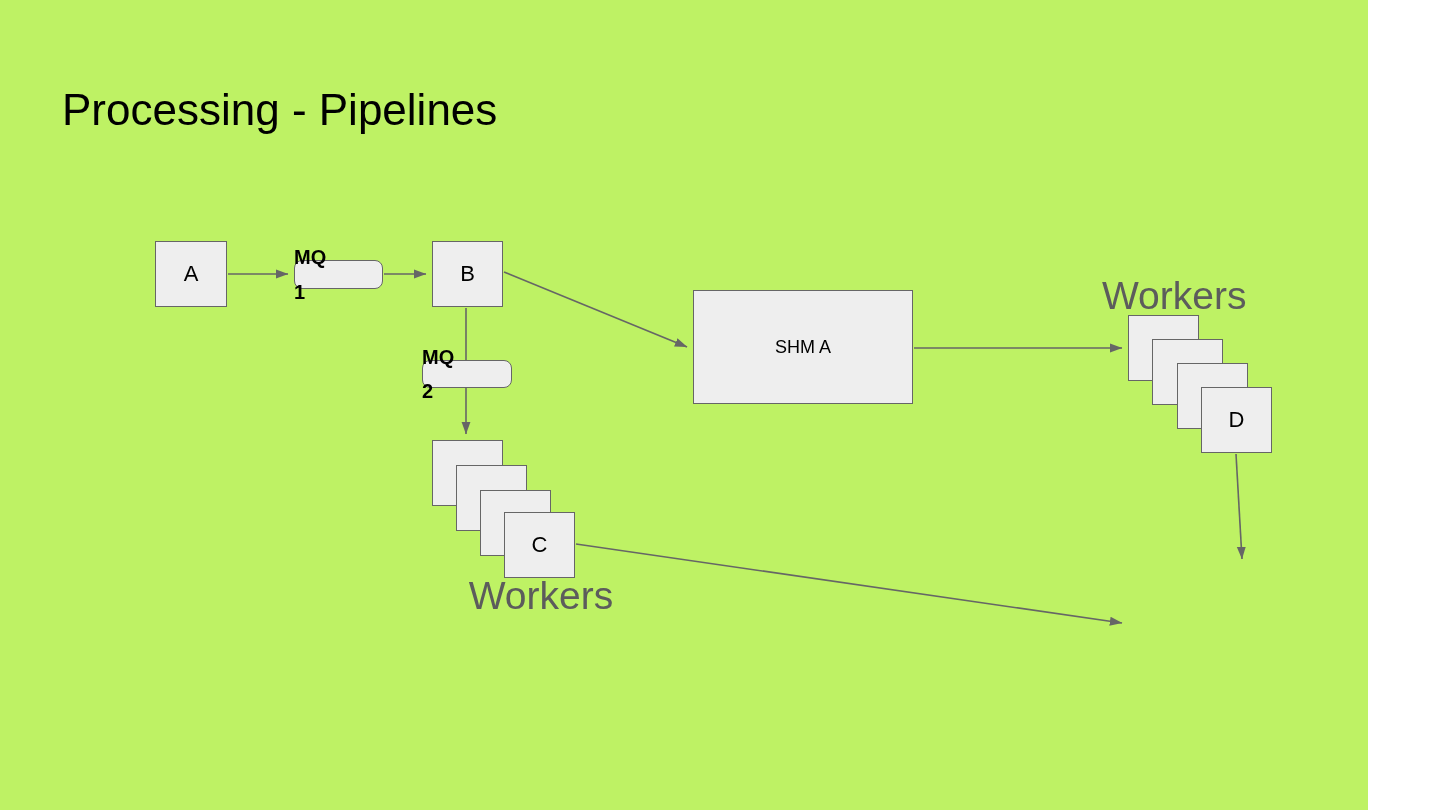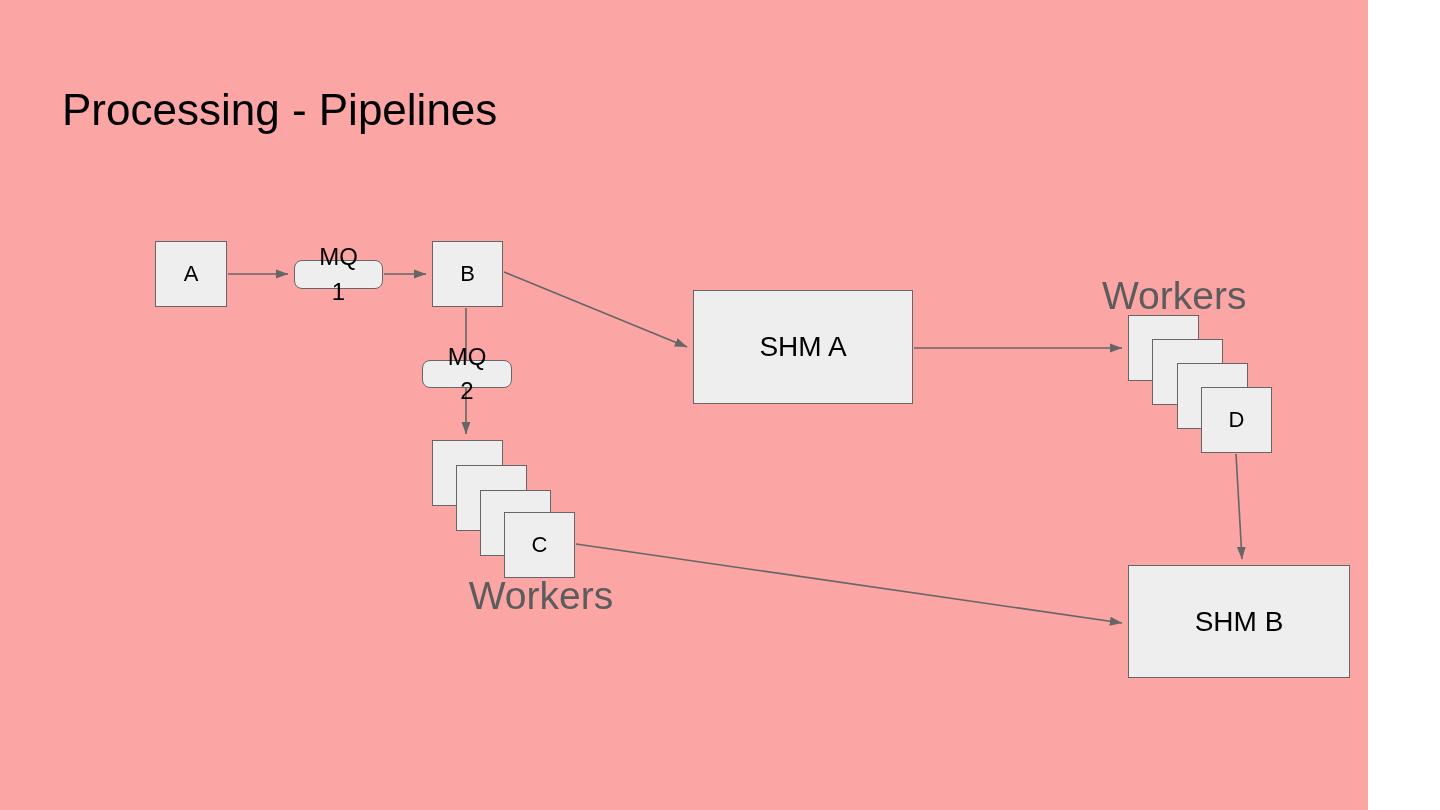--- a/index.html
+++ b/index.html
@@ -10,21 +10,21 @@
   body {
     width: 1440px;
     height: 810px;
     font-family: "Liberation Sans", sans-serif;
     overflow: hidden;
   }
   #slide {
     position: relative;
     width: 1368px;
     height: 810px;
-    background: #fca5a5;
+    background: #bef264;
   }
   #title {
     position: absolute;
     left: 62px;
     top: 84px;
     font-size: 44px;
     line-height: 52px;
     color: #000000;
     white-space: nowrap;
     letter-spacing: 0px;
@@ -36,36 +36,36 @@
     background: #eeeeee;
     border: 1.6px solid #666666;
     display: flex;
     align-items: center;
     justify-content: center;
     color: #000000;
     font-size: 22px;
     line-height: 26px;
     white-space: nowrap;
   }
-  .node.big { font-size: 28px; }
+  .node.big { font-size: 18px; }
   .mq {
     position: absolute;
     box-sizing: border-box;
     background: #eeeeee;
     border: 1.6px solid #666666;
     border-radius: 8px;
   }
   .mq-label {
     position: absolute;
-    text-align: center;
     color: #000000;
-    font-size: 24px;
+    font-size: 20px;
     line-height: 30px;
     white-space: nowrap;
     pointer-events: none;
+    font-weight: bold;
   }
   .worker-label {
     position: absolute;
     color: #5c5c5c;
     font-size: 39px;
     line-height: 36px;
     white-space: nowrap;
   }
   .stack-box {
     position: absolute;
@@ -153,17 +153,14 @@
   <div class="worker-label" style="left:456px; top:578px; width:170px; text-align:center;">Workers</div>
 
   <div class="worker-label" style="left:1102px; top:278px; width:140px; text-align:center;">Workers</div>
   <div class="stack-box" style="left:1128px; top:315px; width:71px; height:66px;"></div>
   <div class="stack-box" style="left:1152px; top:339px; width:71px; height:66px;"></div>
   <div class="stack-box" style="left:1177px; top:363px; width:71px; height:66px;"></div>
   <div class="stack-box" style="left:1201px; top:387px; width:71px; height:66px;">
     <span>D</span>
   </div>
 
-  <div class="node big" style="left:1128px; top:565px; width:222px; height:113px;">
-    <span>SHM B</span>
-  </div>
 
 </div>
 
 </body></html>

